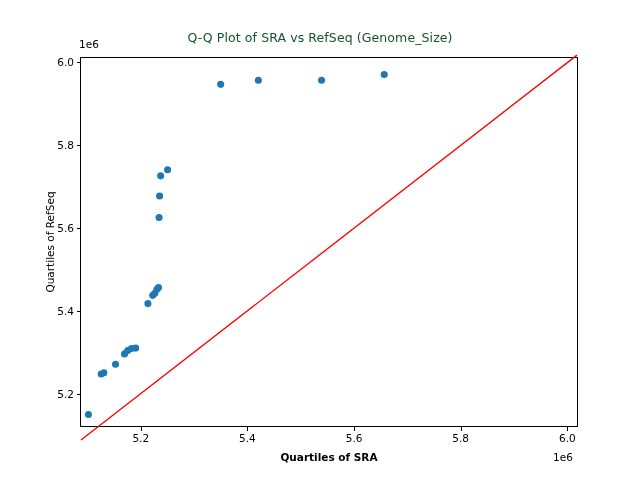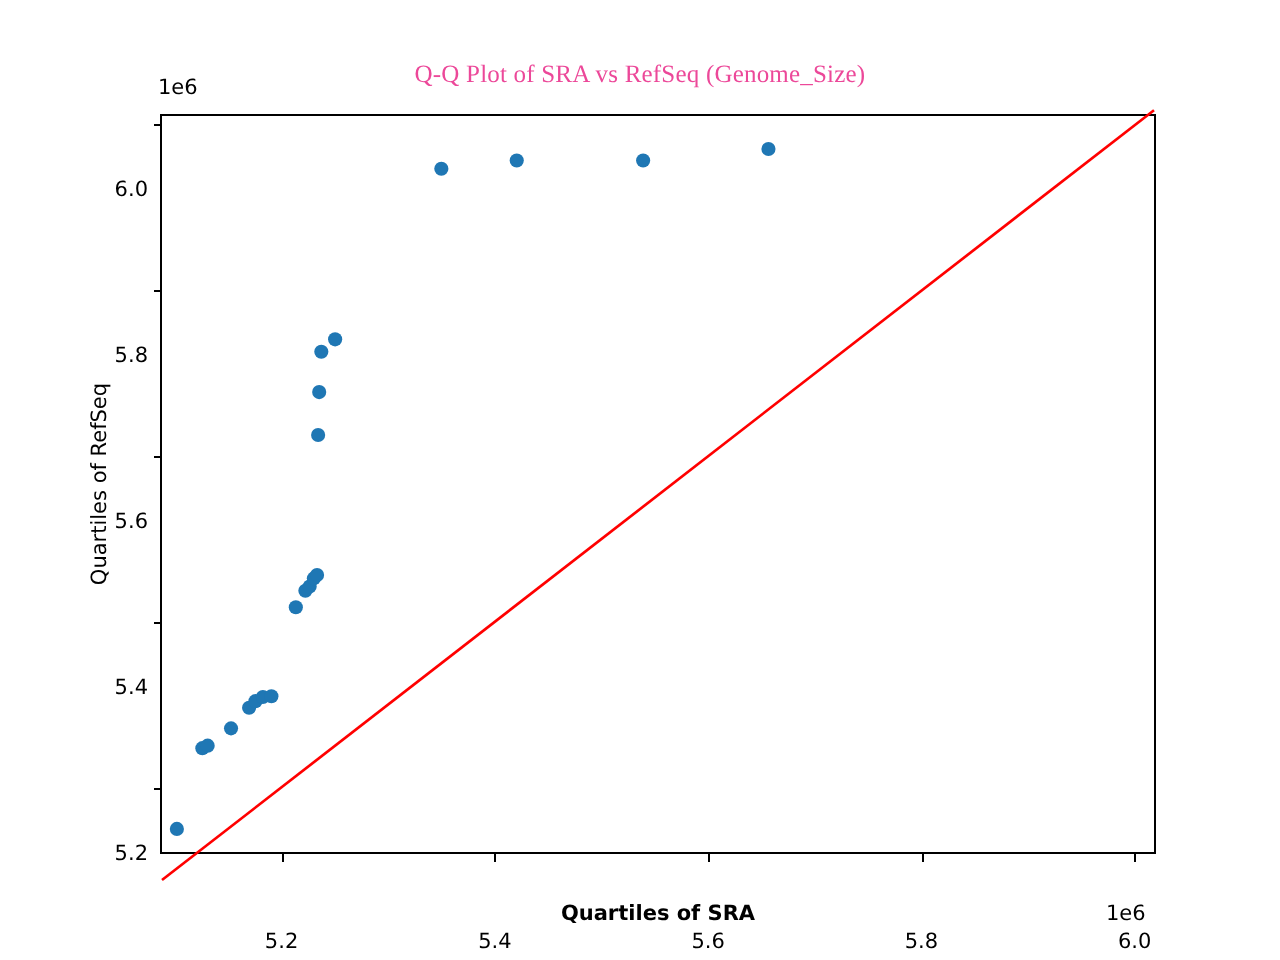--- a/index.html
+++ b/index.html
@@ -19,23 +19,22 @@
     height: 480px;
     background: #ffffff;
   }
   #plot-title {
     position: absolute;
     left: 0;
     top: 30px;
     width: 640px;
     text-align: center;
     font-size: 12.5px;
-    color: #ec4899;
+    color: #14532d;
     letter-spacing: 0.1px;
-    font-family: Liberation Serif, serif;
   }
   #axes-area {
     position: absolute;
     left: 80px;
     top: 57px;
     width: 498px;
     height: 370px;
     border: 1.0px solid #000000;
     box-sizing: border-box;
     background: #ffffff;
@@ -46,21 +45,20 @@
     top: 0;
     width: 100%;
     height: 100%;
     overflow: visible;
   }
   .tick-label {
     position: absolute;
     font-size: 10.5px;
     color: #000000;
     white-space: nowrap;
-    margin-top: 33px;
   }
   .xtick-label {
     transform: translateX(-50%);
     top: 432px;
     text-align: center;
   }
   .ytick-label {
     transform: translateY(-50%);
     right: 566px;
     text-align: right;

